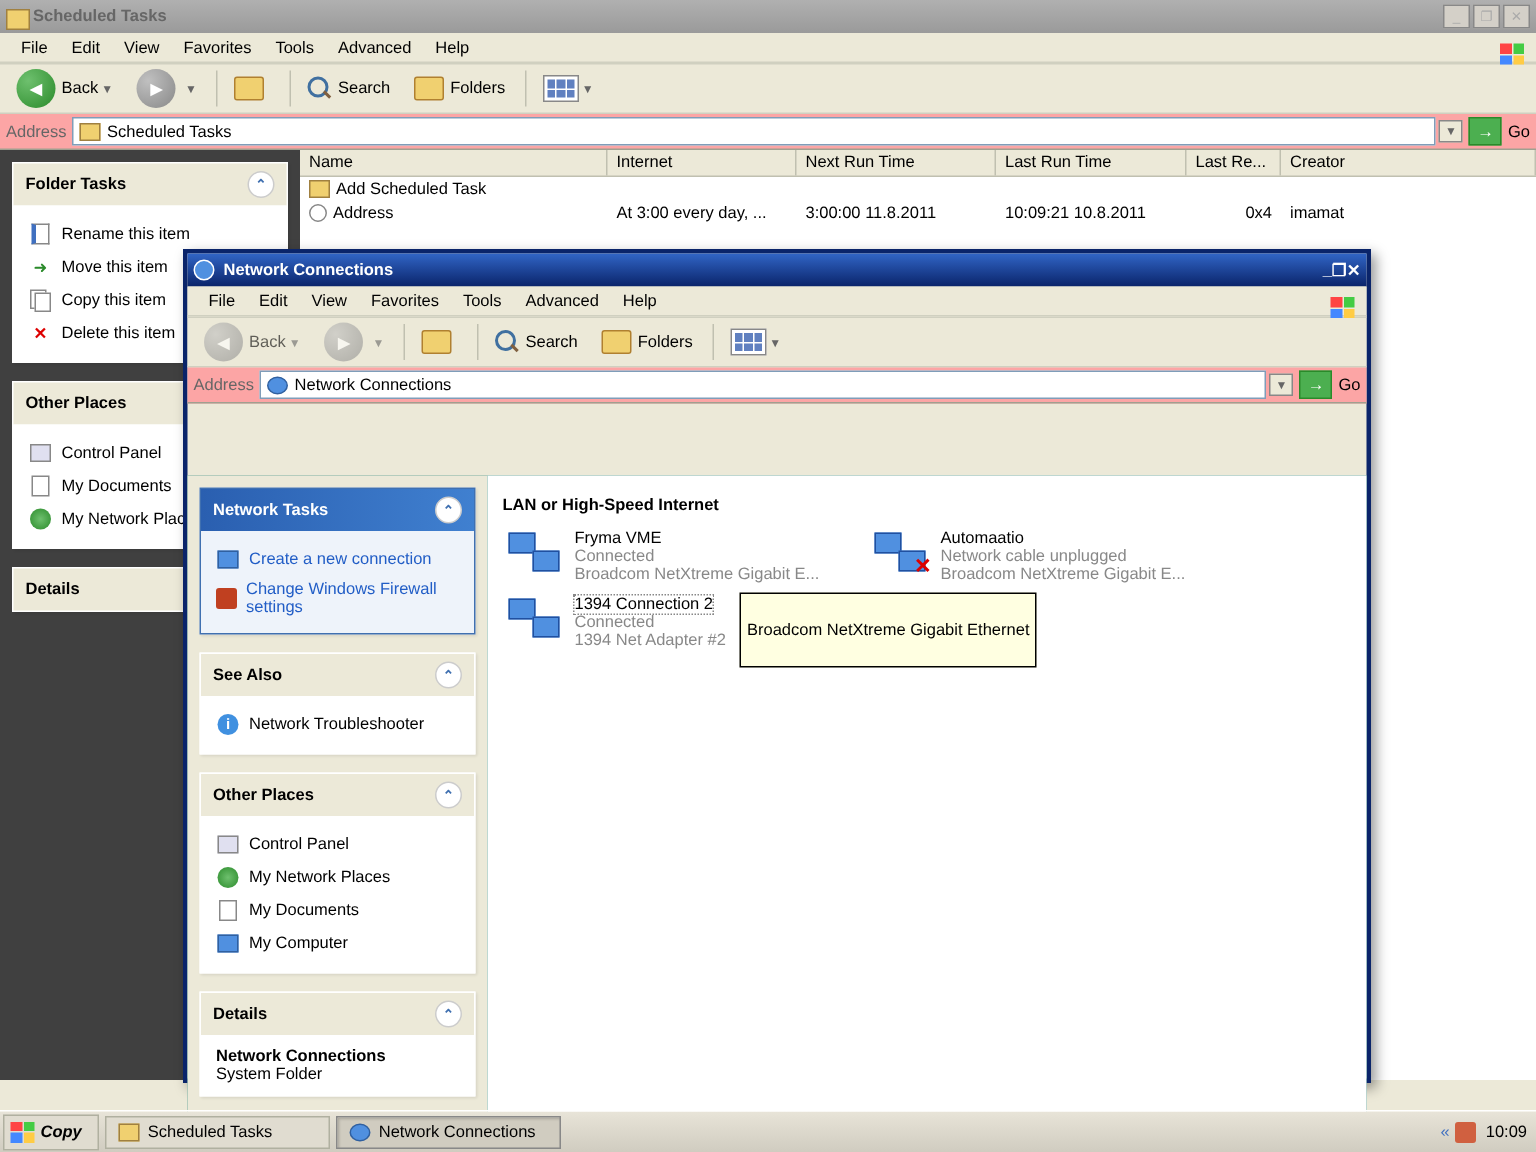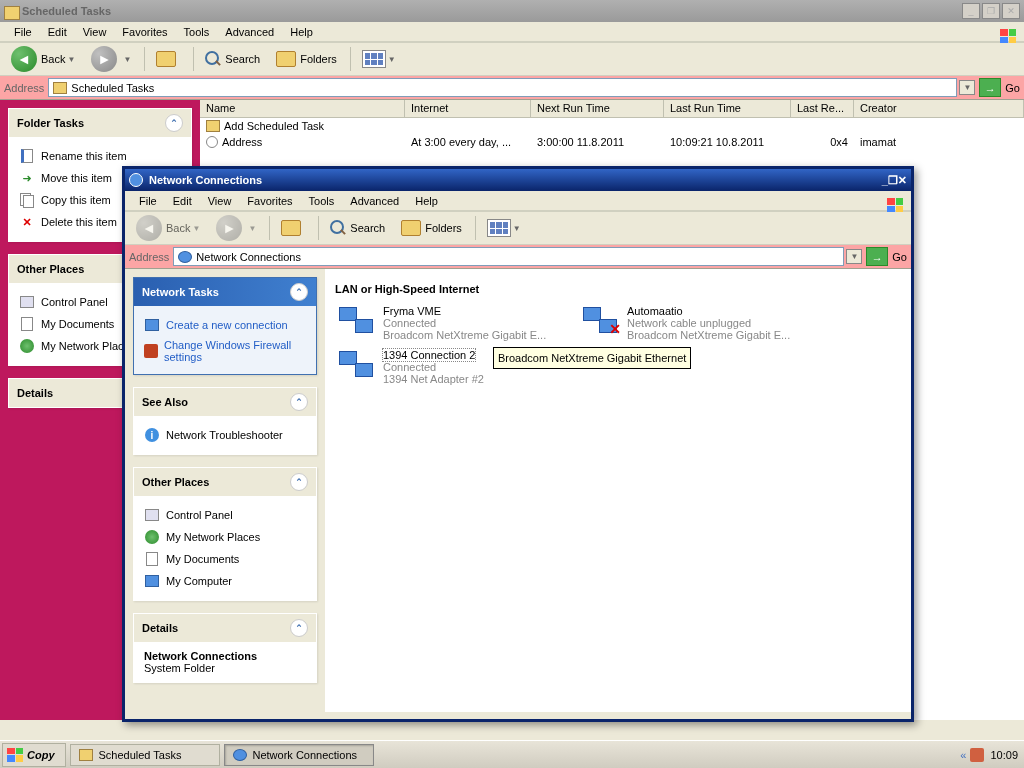--- a/index.html
+++ b/index.html
@@ -33,21 +33,21 @@
 
 
 .addressbar { height: 24px; background: #fca5a5; display: flex; align-items: center; padding: 0 4px; border-bottom: 1px solid #a0a090; }
 .addressbar .lbl { margin-right: 4px; color: #666; }
 .addressbar .addrinput { flex: 1; height: 19px; border: 1px solid #7f9db9; background: #fff; display: flex; align-items: center; padding: 0 4px; }
 .addressbar .addrinput .addricon { width: 14px; height: 12px; background: #f0d070; border: 1px solid #a08040; margin-right: 4px; }
 .gobtn { width: 22px; height: 19px; background: #4caf50; border: 1px solid #2a8a2a; margin-left: 4px; display: flex; align-items: center; justify-content: center; color: #fff; }
 
 
 .main { display: flex; height: 620px; background: #fff; }
-.leftpane { width: 200px; background: #be185d; padding: 8px; overflow: hidden; }
+.leftpane { width: 200px; background: #404040; padding: 8px; overflow: hidden; }
 .rightpane { flex: 1; background: #fff; position: relative; }
 
 
 .taskpanel { background: #fff; border: 1px solid #fff; margin-bottom: 12px; box-shadow: 1px 1px 2px rgba(0,0,0,0.1); }
 .taskhdr { background: linear-gradient(to right, #fff, #d8e4f0); padding: 5px 8px; font-weight: bold; color: #215dc6; display: flex; justify-content: space-between; align-items: center; }
 .taskhdr.blue { background: linear-gradient(to right, #2a5fb0, #4080d0); color: #fff; }
 .taskhdr.gray { background: #ece9d8; color: #000; }
 .taskhdr .chev { width: 18px; height: 18px; border-radius: 50%; background: #fff; border: 1px solid #ccc; display: flex; align-items: center; justify-content: center; font-size: 9px; color: #4070b0; }
 .taskbody { padding: 8px 10px; background: #fff; }
 .taskbody.blue { background: #eef3fa; }
@@ -61,40 +61,40 @@
 .listrow { display: flex; padding: 1px 0; }
 .listrow .cell { padding: 1px 6px; white-space: nowrap; overflow: hidden; display: flex; align-items: center; }
 .rowicon { width: 14px; height: 12px; background: #f0d070; border: 1px solid #a08040; margin-right: 4px; }
 .rowicon.clock { background: #fff; border: 1px solid #888; border-radius: 50%; width: 12px; height: 12px; }
 
 
 .innerwin { position: absolute; top: 166px; left: 122px; width: 792px; height: 556px; border: 3px solid #0a246a; background: #ece9d8; box-shadow: 3px 3px 8px rgba(0,0,0,0.4); }
 .innerwin .iw-title { height: 22px; background: linear-gradient(to bottom, #3165c6, #0a246a); display: flex; align-items: center; padding: 0 4px; color: #fff; font-weight: bold; }
 .iw-title .iw-icon { width: 14px; height: 14px; background: #5090e0; border-radius: 50%; margin-right: 6px; border: 1px solid #fff; }
 .iw-title .iw-text { flex: 1; }
-.iw-main { display: flex; height: calc(100% - 107px); background: #0f766e; }
+.iw-main { display: flex; height: calc(100% - 107px); background: #0f766e; margin-top: 48px; }
 .iw-left { width: 200px; background: #ece9d8; padding: 8px; overflow: hidden; }
 .iw-right { flex: 1; background: #fff; padding: 10px; position: relative; }
 
 
 .sectionhdr { font-weight: bold; padding: 4px 0 8px 0; }
 .conn-grid { display: flex; flex-wrap: wrap; gap: 4px; }
 .connitem { display: flex; width: 240px; align-items: flex-start; padding: 2px; }
 .connitem.selected .conntitle { outline: 1px dotted #888; }
 .conn-icon { width: 40px; height: 36px; margin-right: 6px; position: relative; }
 .conn-icon .screen { width: 18px; height: 14px; background: #5090e0; border: 1px solid #2050a0; position: absolute; }
 .conn-icon .screen.s1 { left: 2px; top: 2px; }
 .conn-icon .screen.s2 { left: 18px; top: 14px; }
 .conn-icon .redx { position: absolute; right: 0; bottom: 4px; color: #d00; font-weight: bold; font-size: 14px; }
 .conntext { flex: 1; }
 .conntitle { display: inline-block; }
 .connstatus, .conndev { color: #888; font-size: 11px; }
 
 
-.tooltip { position: absolute; background: #ffffe1; border: 1px solid #000; padding: 4px 4px; font-size: 11px; z-index: 100; }
+.tooltip { position: absolute; background: #ffffe1; border: 1px solid #000; padding: 18px 4px; font-size: 11px; z-index: 100; }
 
 
 .taskbar { position: absolute; bottom: 0; left: 0; right: 0; height: 28px; background: linear-gradient(to bottom, #e8e4d8, #d0ccc0); border-top: 1px solid #fff; display: flex; align-items: center; padding: 0 0 0 0; }
 .startbtn { height: 24px; padding: 0 10px 0 4px; display: flex; align-items: center; font-weight: bold; font-style: italic; border: 1px solid #b0b0a0; background: #e0dcd0; margin: 0 2px; }
 .startbtn .sflag { width: 16px; height: 14px; margin-right: 4px; display: grid; grid-template-columns: 1fr 1fr; grid-template-rows: 1fr 1fr; gap: 1px; }
 .startbtn .sflag span:nth-child(1){background:#f44;}
 .startbtn .sflag span:nth-child(2){background:#4c4;}
 .startbtn .sflag span:nth-child(3){background:#48f;}
 .startbtn .sflag span:nth-child(4){background:#fc4;}
 .taskbtn { height: 22px; padding: 0 8px; display: flex; align-items: center; border: 1px solid #b0b0a0; background: #e0dcd0; margin: 0 2px; min-width: 150px; }

